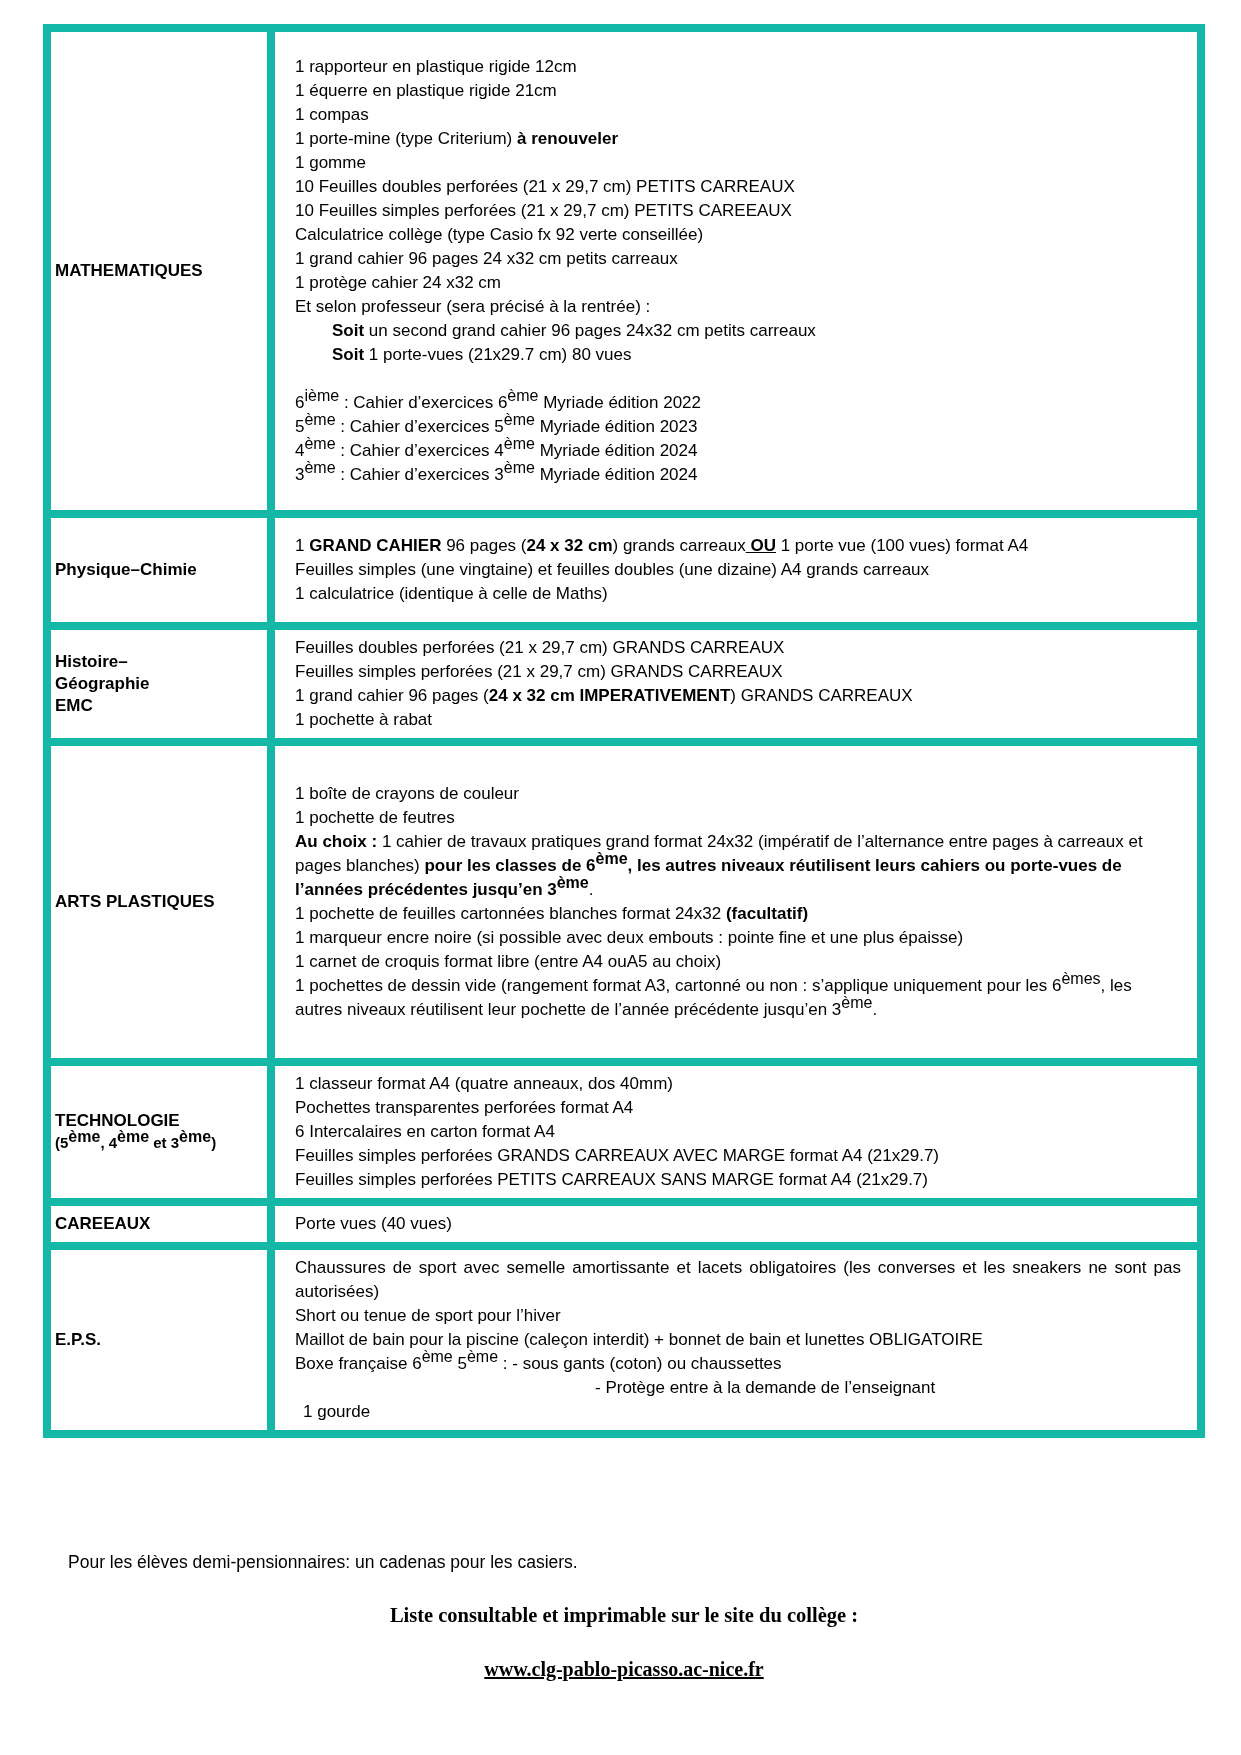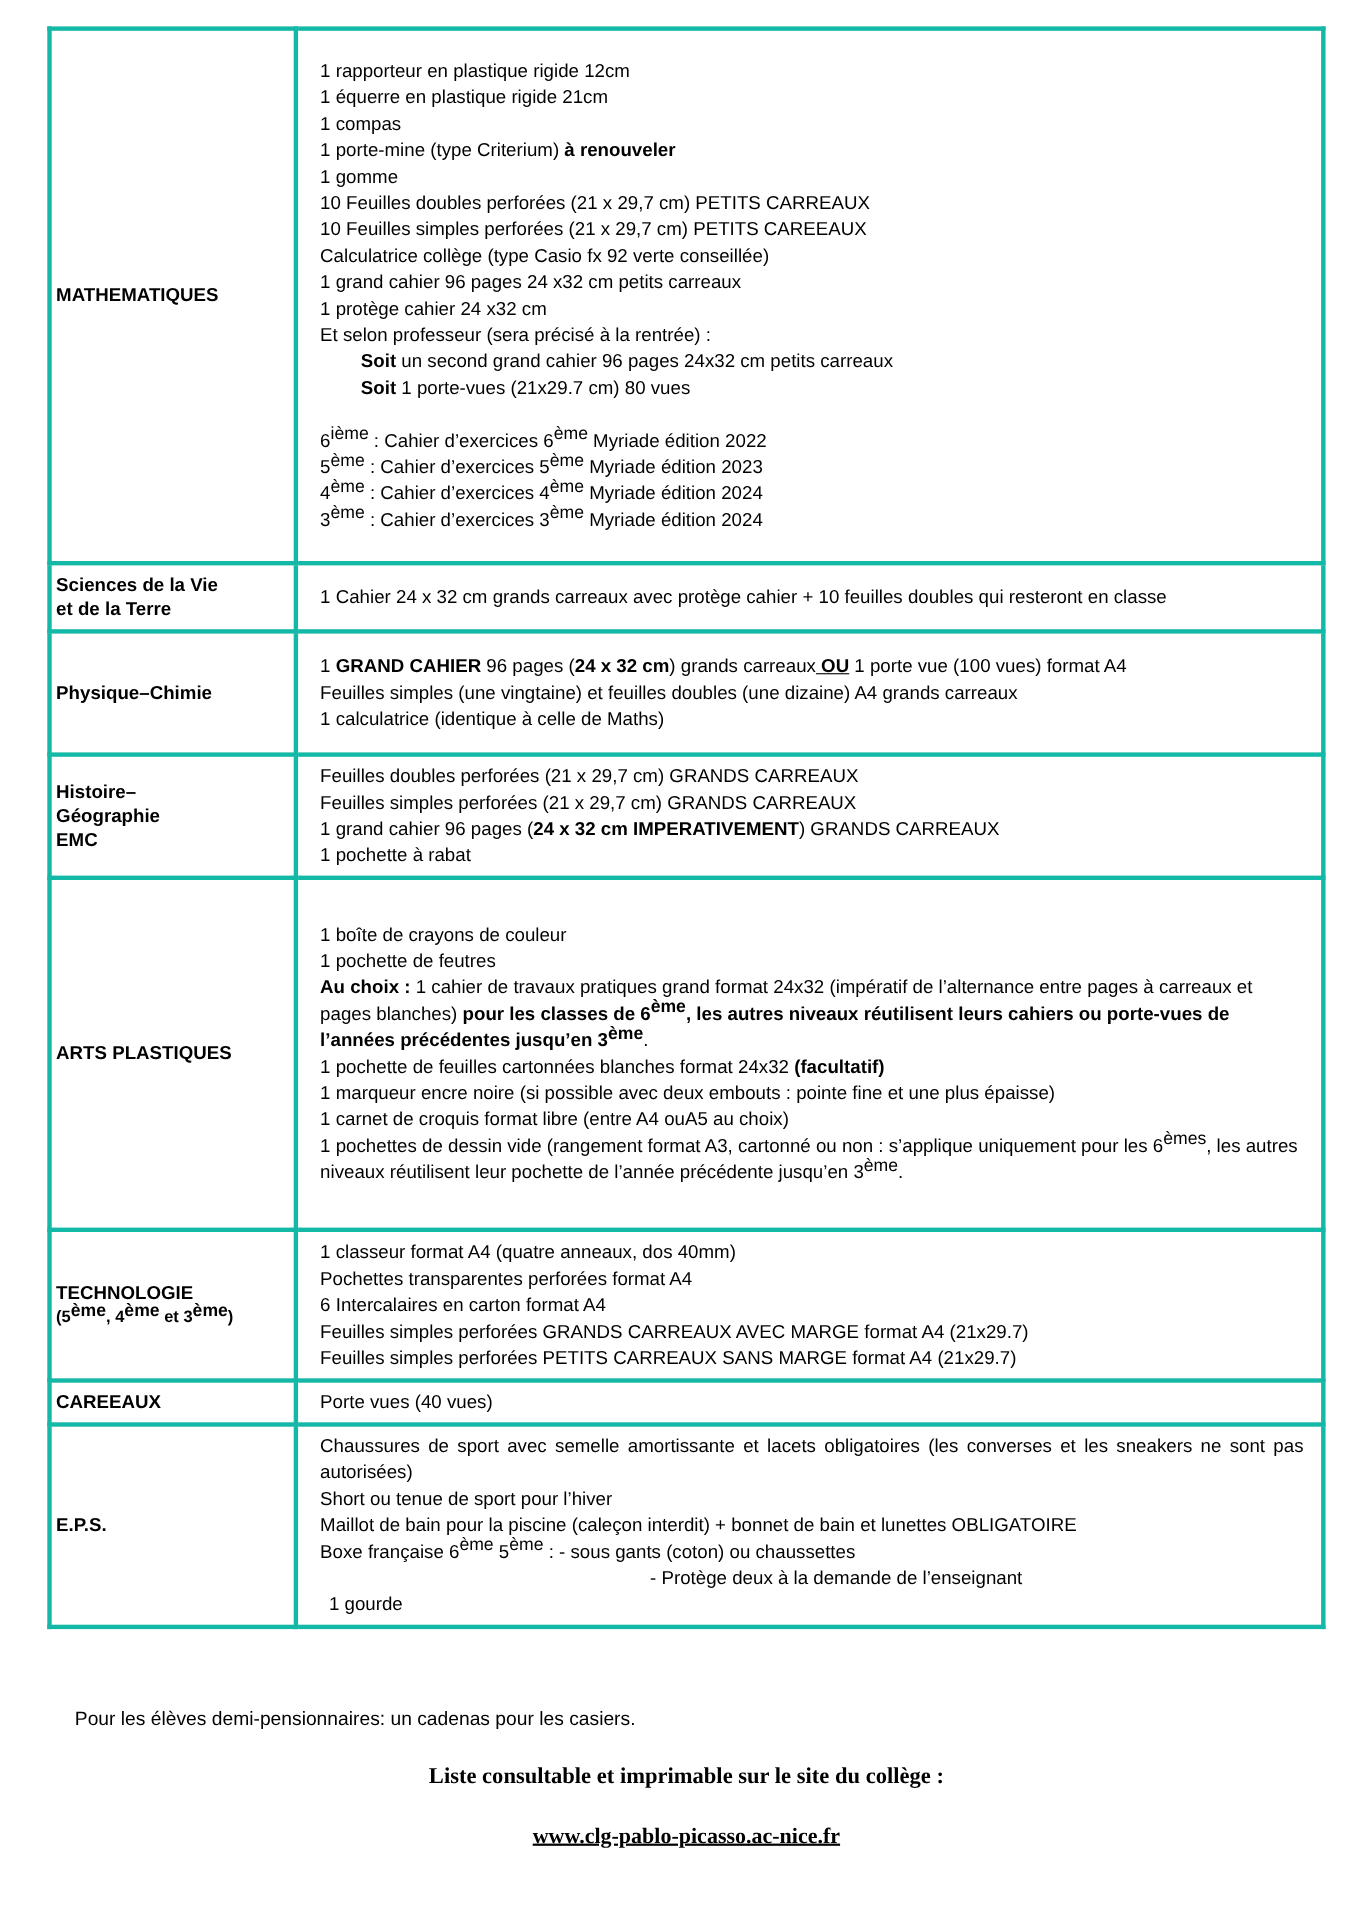--- a/index.html
+++ b/index.html
@@ -1,19 +1,19 @@
 <!DOCTYPE html>
 <html><head>
 <meta charset="utf-8">
 <style>
   html,body{margin:0;padding:0;background:#ffffff;}
   body{width:1241px;height:1755px;position:relative;font-family:"Liberation Sans",sans-serif;color:#000;}
   .page{position:relative;width:1241px;height:1755px;background:#fff;overflow:hidden;}
   table.supply{position:absolute;left:43px;top:24px;width:1162px;border-collapse:collapse;table-layout:fixed;}
-  table.supply th,table.supply td{border:4px solid #14b8a6;}
+  table.supply th,table.supply td{border:8px solid #14b8a6;}
   th.subject{font-weight:bold;font-size:17px;text-align:left;vertical-align:middle;padding:2px 4px;}
   .subject .line{line-height:22px;margin:0;}
   .subject .small{font-size:15px;}
   td.items{vertical-align:middle;padding:6px 16px 6px 20px;}
   .line{margin:0;font-size:17px;line-height:24px;}
   .b{font-weight:700;}
   .u{text-decoration:underline;}
   .sup{font-size:16px;vertical-align:super;line-height:0;}
   .i1{padding-left:37px;}
   .i3{padding-left:300px;}
@@ -50,29 +50,20 @@
             <p class="line"><span>1 grand cahier 96 pages 24 x32 cm petits carreaux</span></p>
             <p class="line"><span>1 protège cahier 24 x32 cm</span></p>
             <p class="line"><span>Et selon professeur (sera précisé à la rentrée) :</span></p>
             <p class="line i1"><span class="b">Soit</span><span> un second grand cahier 96 pages 24x32 cm petits carreaux</span></p>
             <p class="line i1"><span class="b">Soit</span><span> 1 porte-vues (21x29.7 cm) 80 vues</span></p>
             <p class="line">&nbsp;</p>
             <p class="line"><span>6</span><span class="sup">ième</span><span> : Cahier d’exercices 6</span><span class="sup">ème</span><span> Myriade édition 2022</span></p>
             <p class="line"><span>5</span><span class="sup">ème</span><span> : Cahier d’exercices 5</span><span class="sup">ème</span><span> Myriade édition 2023</span></p>
             <p class="line"><span>4</span><span class="sup">ème</span><span> : Cahier d’exercices 4</span><span class="sup">ème</span><span> Myriade édition 2024</span></p>
             <p class="line"><span>3</span><span class="sup">ème</span><span> : Cahier d’exercices 3</span><span class="sup">ème</span><span> Myriade édition 2024</span></p>
-          </td>
-        </tr>
-        <tr style="height: 62px;">
-          <th class="subject">
-            <div class="line"><span>Sciences de la Vie</span></div>
-            <div class="line"><span>et de la Terre</span></div>
-          </th>
-          <td class="items">
-            <p class="line"><span>1 Cahier 24 x 32 cm grands carreaux avec protège cahier + 10 feuilles doubles qui resteront en classe</span></p>
           </td>
         </tr>
         <tr style="height: 112px;">
           <th class="subject">
             <div class="line"><span>Physique–Chimie</span></div>
           </th>
           <td class="items">
             <p class="line"><span>1 </span><span class="b">GRAND CAHIER</span><span> 96 pages (</span><span class="b">24 x 32 cm</span><span>) grands carreaux</span><span class="b u"> OU</span><span> 1 porte vue (100 vues) format A4</span></p>
             <p class="line"><span>Feuilles simples (une vingtaine) et feuilles doubles (une dizaine) A4 grands carreaux</span></p>
             <p class="line"><span>1 calculatrice (identique à celle de Maths)</span></p>
@@ -128,21 +119,21 @@
         </tr>
         <tr style="height: 170px;">
           <th class="subject">
             <div class="line"><span>E.P.S.</span></div>
           </th>
           <td class="items">
             <p class="line just"><span>Chaussures de sport avec semelle amortissante et lacets obligatoires (les converses et les sneakers ne sont pas autorisées)</span></p>
             <p class="line"><span>Short ou tenue de sport pour l’hiver</span></p>
             <p class="line"><span>Maillot de bain pour la piscine (caleçon interdit) + bonnet de bain et lunettes OBLIGATOIRE</span></p>
             <p class="line"><span>Boxe française 6</span><span class="sup">ème</span><span> 5</span><span class="sup">ème</span><span> :  - sous gants (coton) ou chaussettes</span></p>
-            <p class="line i3"><span>- Protège deux à la demande de l’enseignant</span></p>
+            <p class="line i3"><span>- Protège entre à la demande de l’enseignant</span></p>
             <p class="line sp"><span>1 gourde</span></p>
           </td>
         </tr>
       </tbody>
   </table>
 
   <div class="footer-note">Pour les élèves demi-pensionnaires: un cadenas pour les casiers.</div>
   <div class="footer-center site-label">Liste consultable et imprimable sur le site du collège :</div>
   <div class="footer-center site-url">www.clg-pablo-picasso.ac-nice.fr</div>
 </div>

